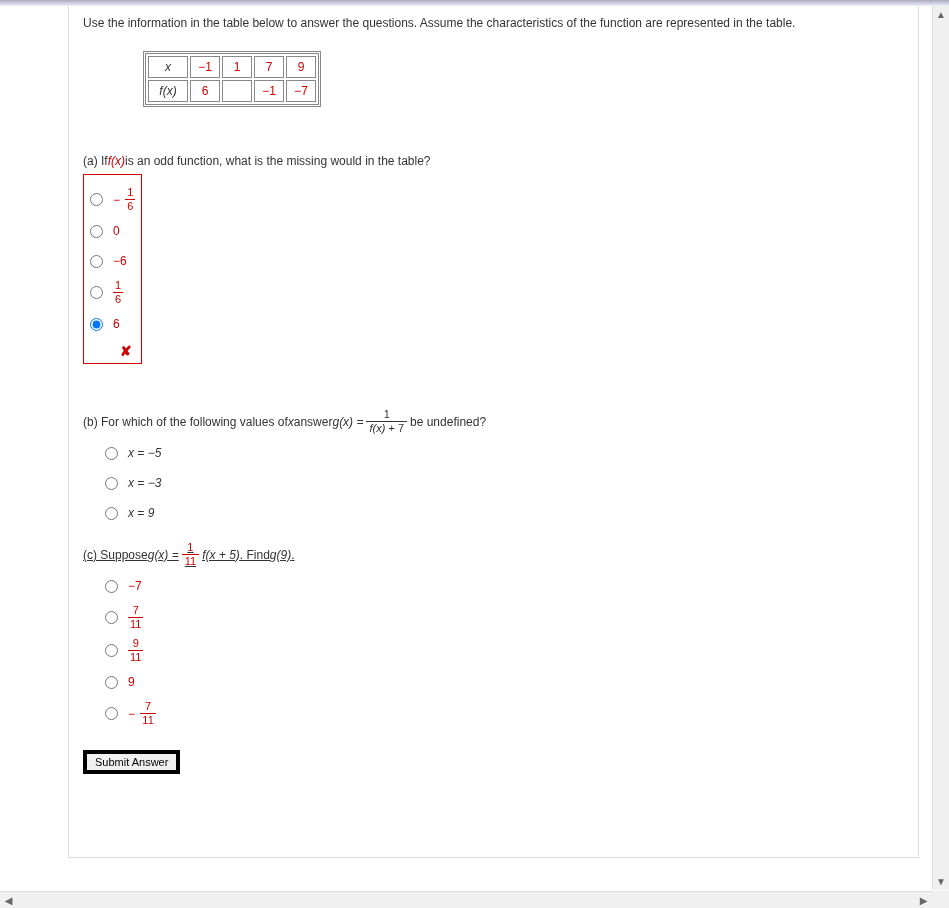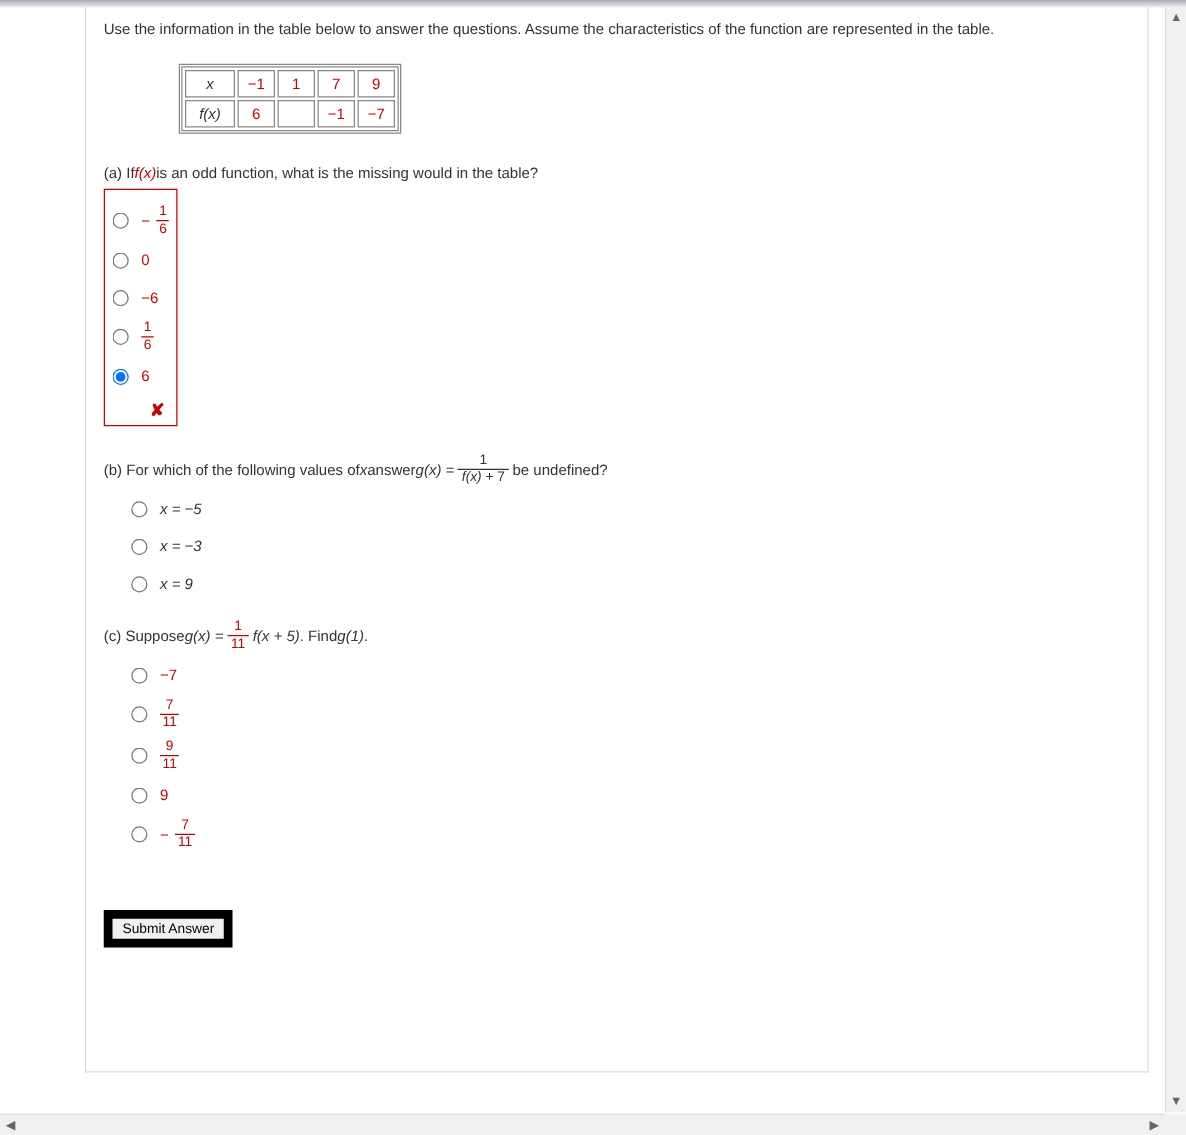--- a/index.html
+++ b/index.html
@@ -43,21 +43,21 @@
     border: 1px solid #888;
     width: 30px;
     height: 22px;
     text-align: center;
     font-size: 12px;
     padding: 2px 4px;
   }
   .data-table td.wide { width: 40px; }
   .red { color: #cc0000; }
   .italic { font-style: italic; }
-  .section { margin-top: 22px; line-height: 1.5; }
+  .section { margin-top: 45px; line-height: 1.5; }
   .choice-group { margin: 8px 0 0 22px; }
   .choice-row { display: flex; align-items: center; margin: 8px 0; min-height: 22px; }
   .choice-row input[type=radio] { margin: 0 10px 0 0; }
   .frac {
     display: inline-block;
     text-align: center;
     vertical-align: middle;
     font-size: 11px;
     line-height: 1;
   }
@@ -81,26 +81,26 @@
   }
   .x-mark {
     color: #cc0000;
     font-weight: bold;
     font-size: 14px;
     margin-left: 30px;
     margin-top: 4px;
   }
   .eqline { display:flex; align-items:center; flex-wrap:wrap; }
   .submit-btn {
-    margin: 40px 0 0 0;
+    margin: 16px 0 0 0;
     padding: 2px 8px;
     font-family: Verdana, Arial, sans-serif;
     font-size: 11px;
     background: #f0f0f0;
-    border: 7px solid #000000;
+    border: 4px solid #000000;
   }
   .scroll-v {
     position:absolute; top:6px; right:0; bottom:18px; width:17px;
     background:#f0f0f0; border-left:1px solid #ddd;
     display:flex; flex-direction:column; justify-content:space-between; align-items:center;
   }
   .scroll-h {
     position:absolute; left:0; right:17px; bottom:0; height:17px;
     background:#f0f0f0; border-top:1px solid #ddd;
     display:flex; flex-direction:row; justify-content:space-between; align-items:center;
@@ -205,30 +205,30 @@
         <input type="radio" name="b" style="">
         <span class="italic">x = −3</span>
       </div>
       <div class="choice-row">
         <input type="radio" name="b" style="">
         <span class="italic">x = 9</span>
       </div>
     </div>
 
     
-    <div class="section eqline" style="margin-top:18px;">
+    <div class="section eqline" style="margin-top:18px;text-decoration:underline;">
       <span>(c) Suppose  </span>
       <span class="italic">g(x) = </span>
       <span class="ifrac red">
         <span class="n">1</span>
         <span class="d">11</span>
       </span>
       <span class="italic">f(x + 5)</span>
       <span> . Find  </span>
-      <span class="italic">g(1)</span>
+      <span class="italic">g(9)</span>
       <span> .</span>
     </div>
 
     <div class="choice-group">
       <div class="choice-row">
         <input type="radio" name="c" style="">
         <span class="red">−7</span>
       </div>
       <div class="choice-row">
         <input type="radio" name="c" style="">

